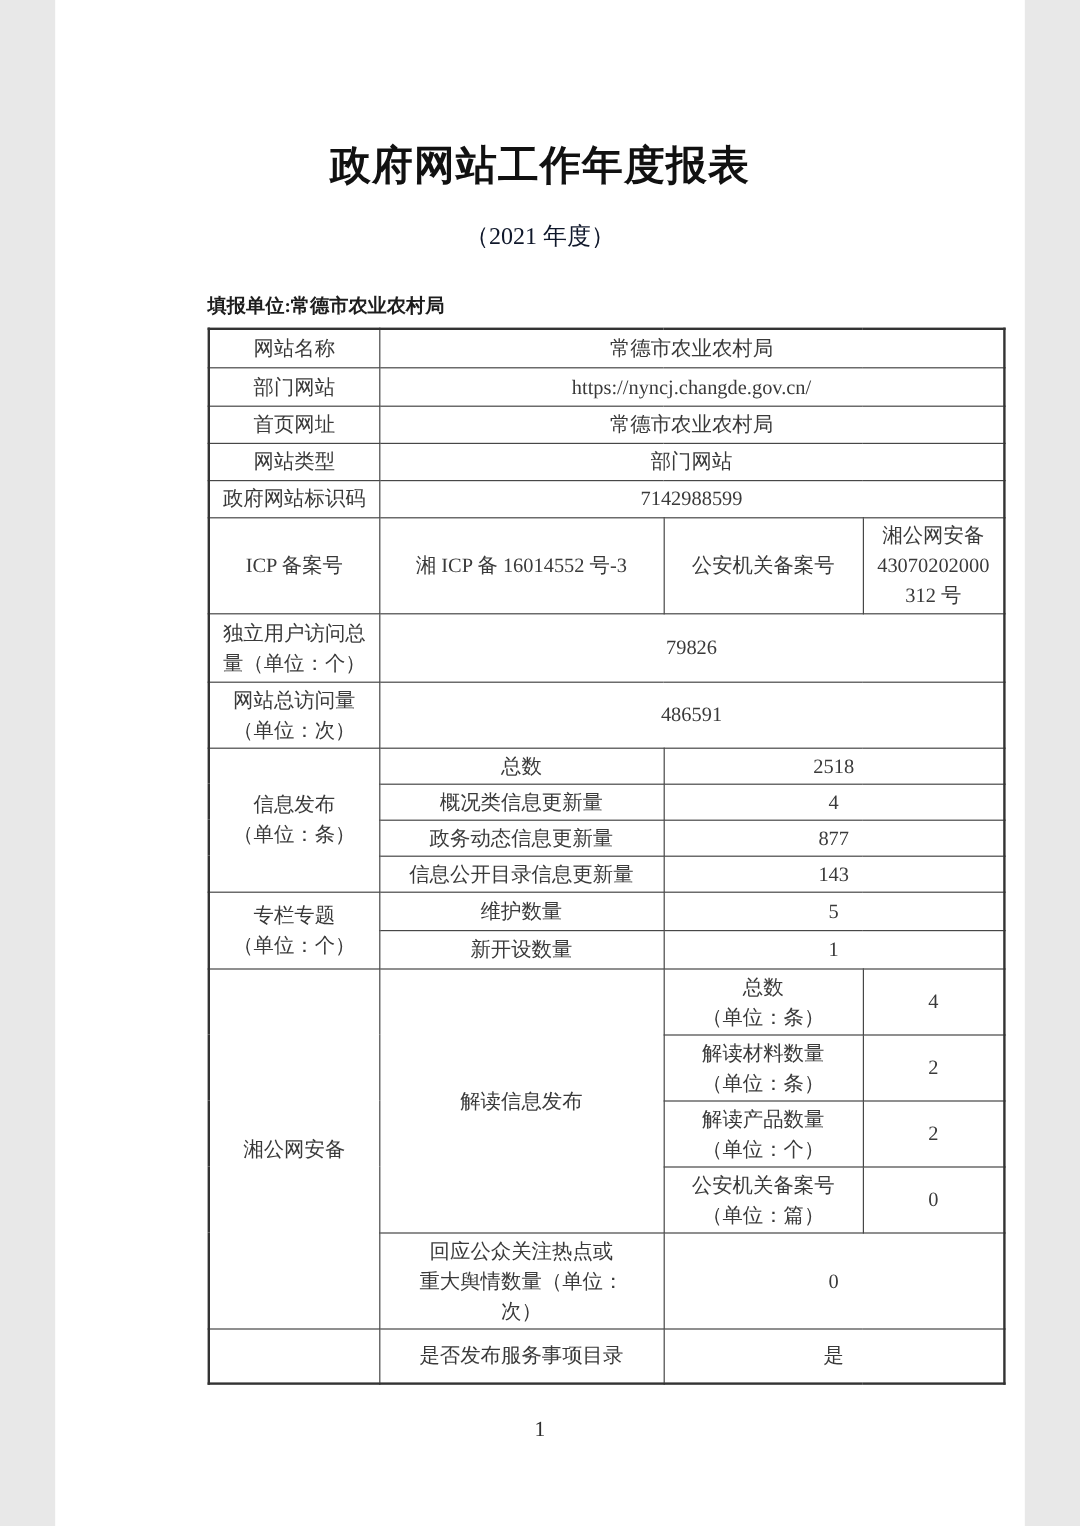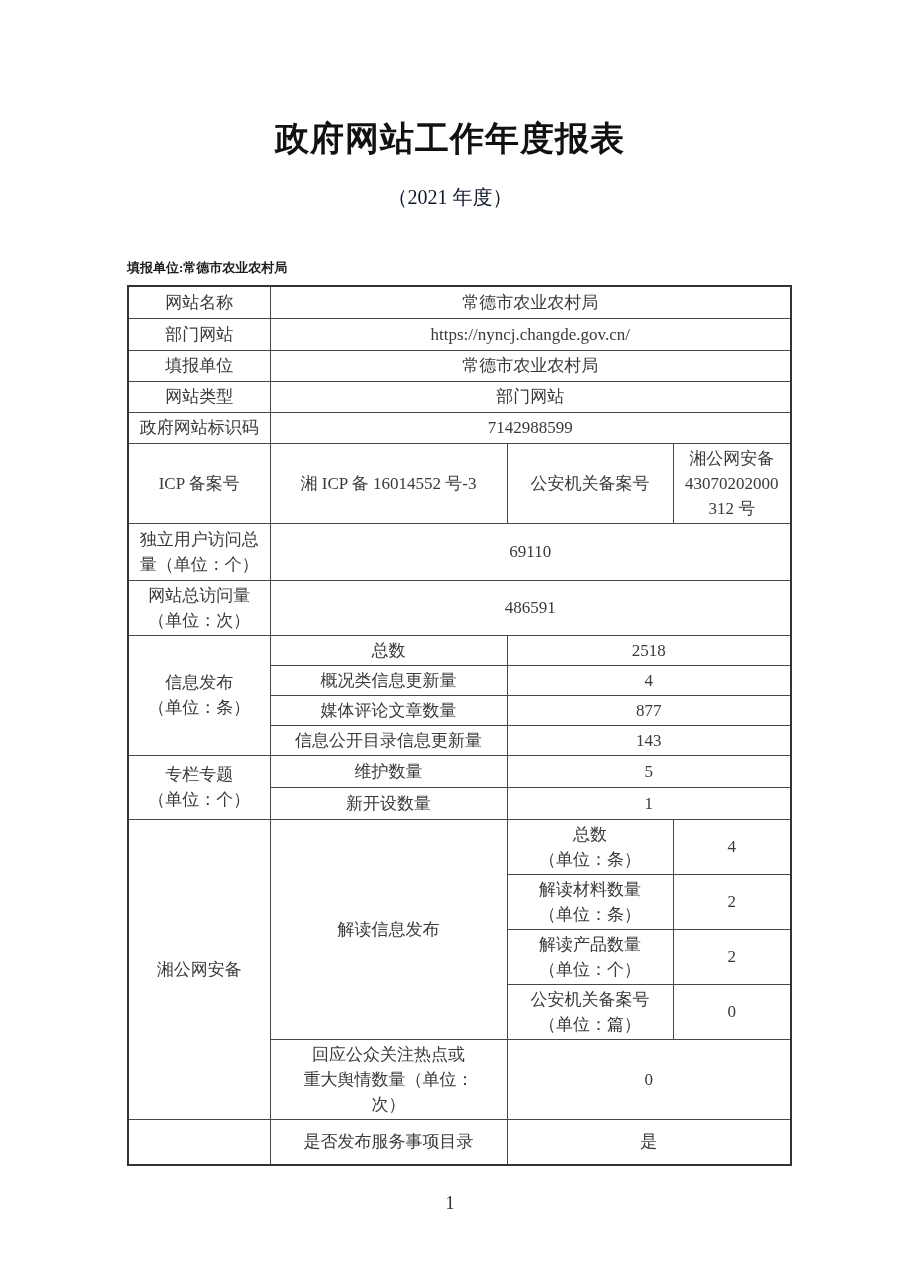--- a/index.html
+++ b/index.html
@@ -1,19 +1,19 @@
 <!DOCTYPE html>
 <html><head>
 <meta charset="utf-8">
 <style>
   * { margin: 0; padding: 0; box-sizing: border-box; }
   html, body { background: #e8e8e8; }
   .page {
     position: relative;
-    width: 900px;
+    width: 808px;
     height: 1272px;
     margin: 0 auto;
     background: #ffffff;
     font-family: "Liberation Serif", "DejaVu Serif", serif;
     color: #3a3a3a;
     overflow: hidden;
   }
   .title {
     margin-top: 118px;
     text-align: center;
@@ -25,22 +25,22 @@
     line-height: 40px;
   }
   .subtitle {
     margin-top: 27px;
     text-align: center;
     font-size: 20px;
     color: #0f172a;
     line-height: 24px;
   }
   .unit {
-    margin: 48px 0 6px 127px;
-    font-size: 13px;
+    margin: 36px 0 6px 127px;
+    font-size: 16px;
     font-weight: 700;
     color: #1d1d1d;
     line-height: 22px;
   }
   table.report {
     margin-left: 127px;
     width: 663px;
     border-collapse: collapse;
     table-layout: fixed;
   }
@@ -92,21 +92,21 @@
 
       <tr class="r32">
         <td>网站名称</td>
         <td colspan="3">常德市农业农村局</td>
       </tr>
       <tr class="r32">
         <td>部门网站</td>
         <td colspan="3">https://nyncj.changde.gov.cn/</td>
       </tr>
       <tr class="r31">
-        <td>填报单位</td>
+        <td>首页网址</td>
         <td colspan="3">常德市农业农村局</td>
       </tr>
       <tr class="r31">
         <td>网站类型</td>
         <td colspan="3">部门网站</td>
       </tr>
       <tr class="r31">
         <td>政府网站标识码</td>
         <td colspan="3">7142988599</td>
       </tr>
@@ -116,40 +116,40 @@
         <td>湘 ICP 备 16014552 号-3</td>
         <td>公安机关备案号</td>
         <td>湘公网安备
 43070202000
 312 号</td>
       </tr>
 
       <tr class="r57">
         <td>独立用户访问总
 量（单位：个）</td>
-        <td colspan="3">69110</td>
+        <td colspan="3">79826</td>
       </tr>
       <tr class="r55">
         <td>网站总访问量
 （单位：次）</td>
         <td colspan="3">486591</td>
       </tr>
 
       <tr class="r29">
         <td rowspan="4">信息发布
 （单位：条）</td>
         <td>总数</td>
         <td colspan="2">2518</td>
       </tr>
       <tr class="r29">
         <td>概况类信息更新量</td>
         <td colspan="2">4</td>
       </tr>
       <tr class="r29">
-        <td>媒体评论文章数量</td>
+        <td>政务动态信息更新量</td>
         <td colspan="2">877</td>
       </tr>
       <tr class="r29">
         <td>信息公开目录信息更新量</td>
         <td colspan="2">143</td>
       </tr>
 
       <tr class="r32">
         <td rowspan="2">专栏专题
 （单位：个）</td>

